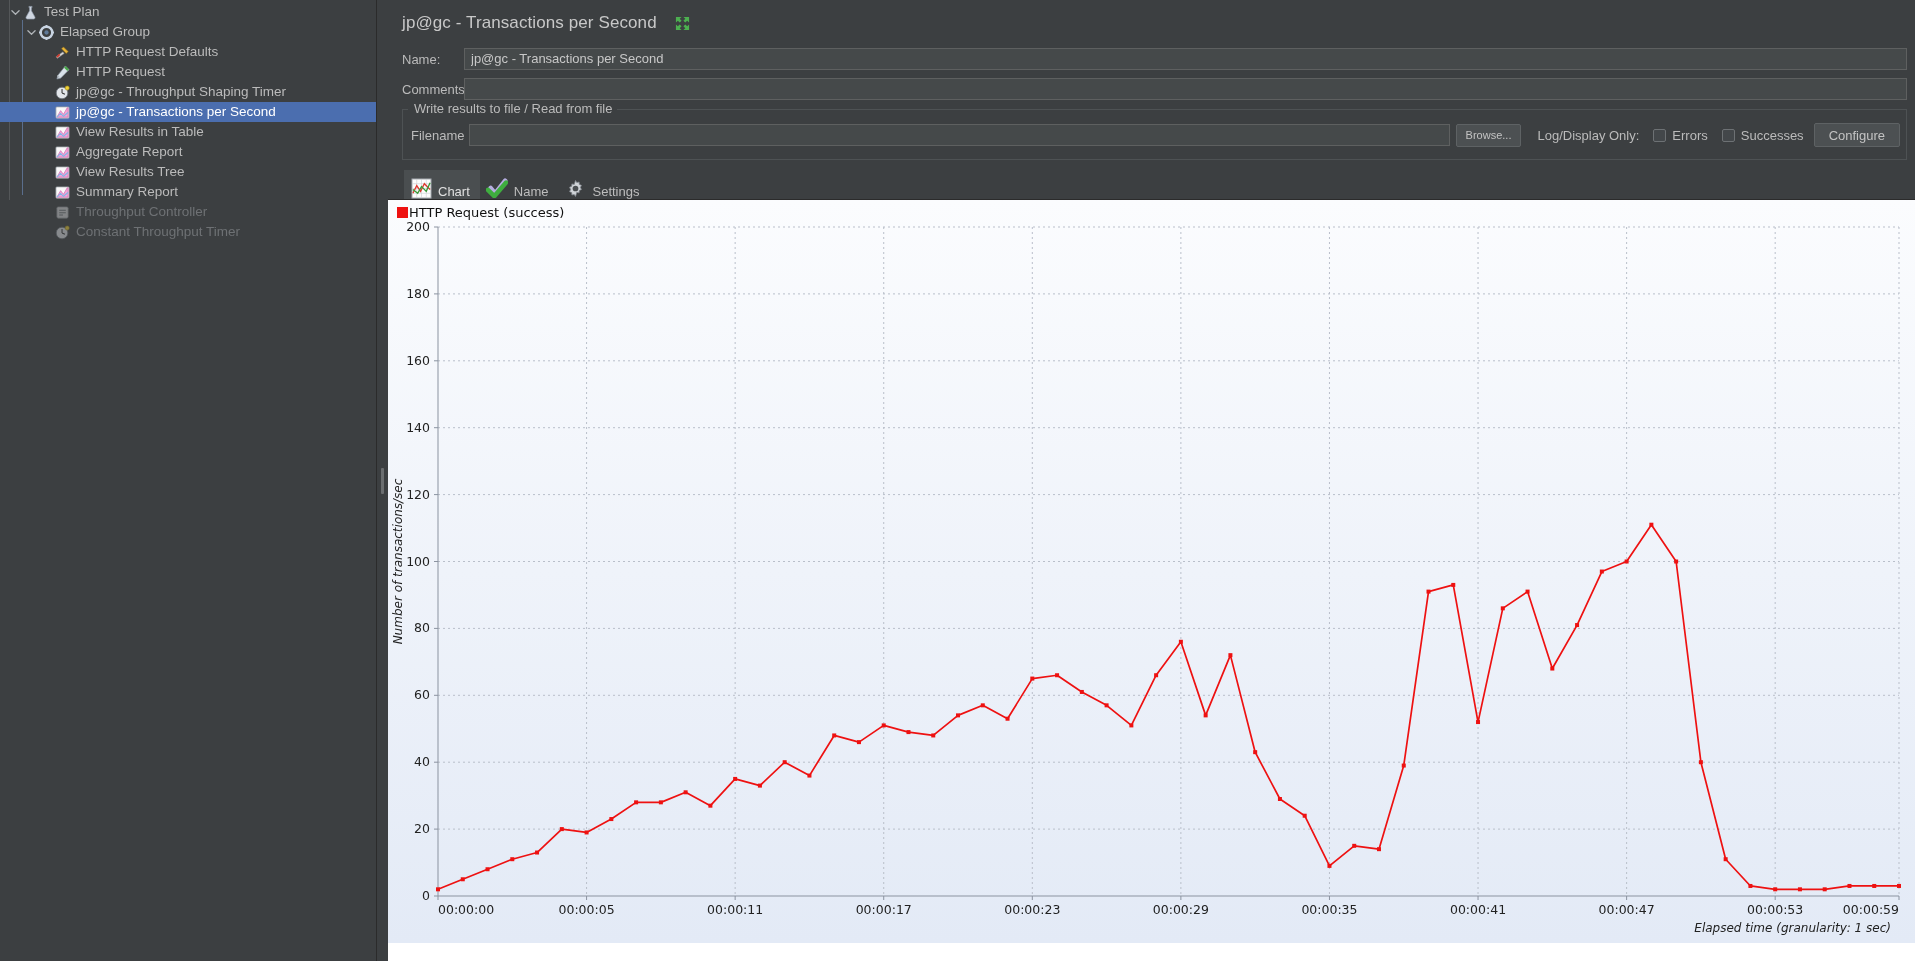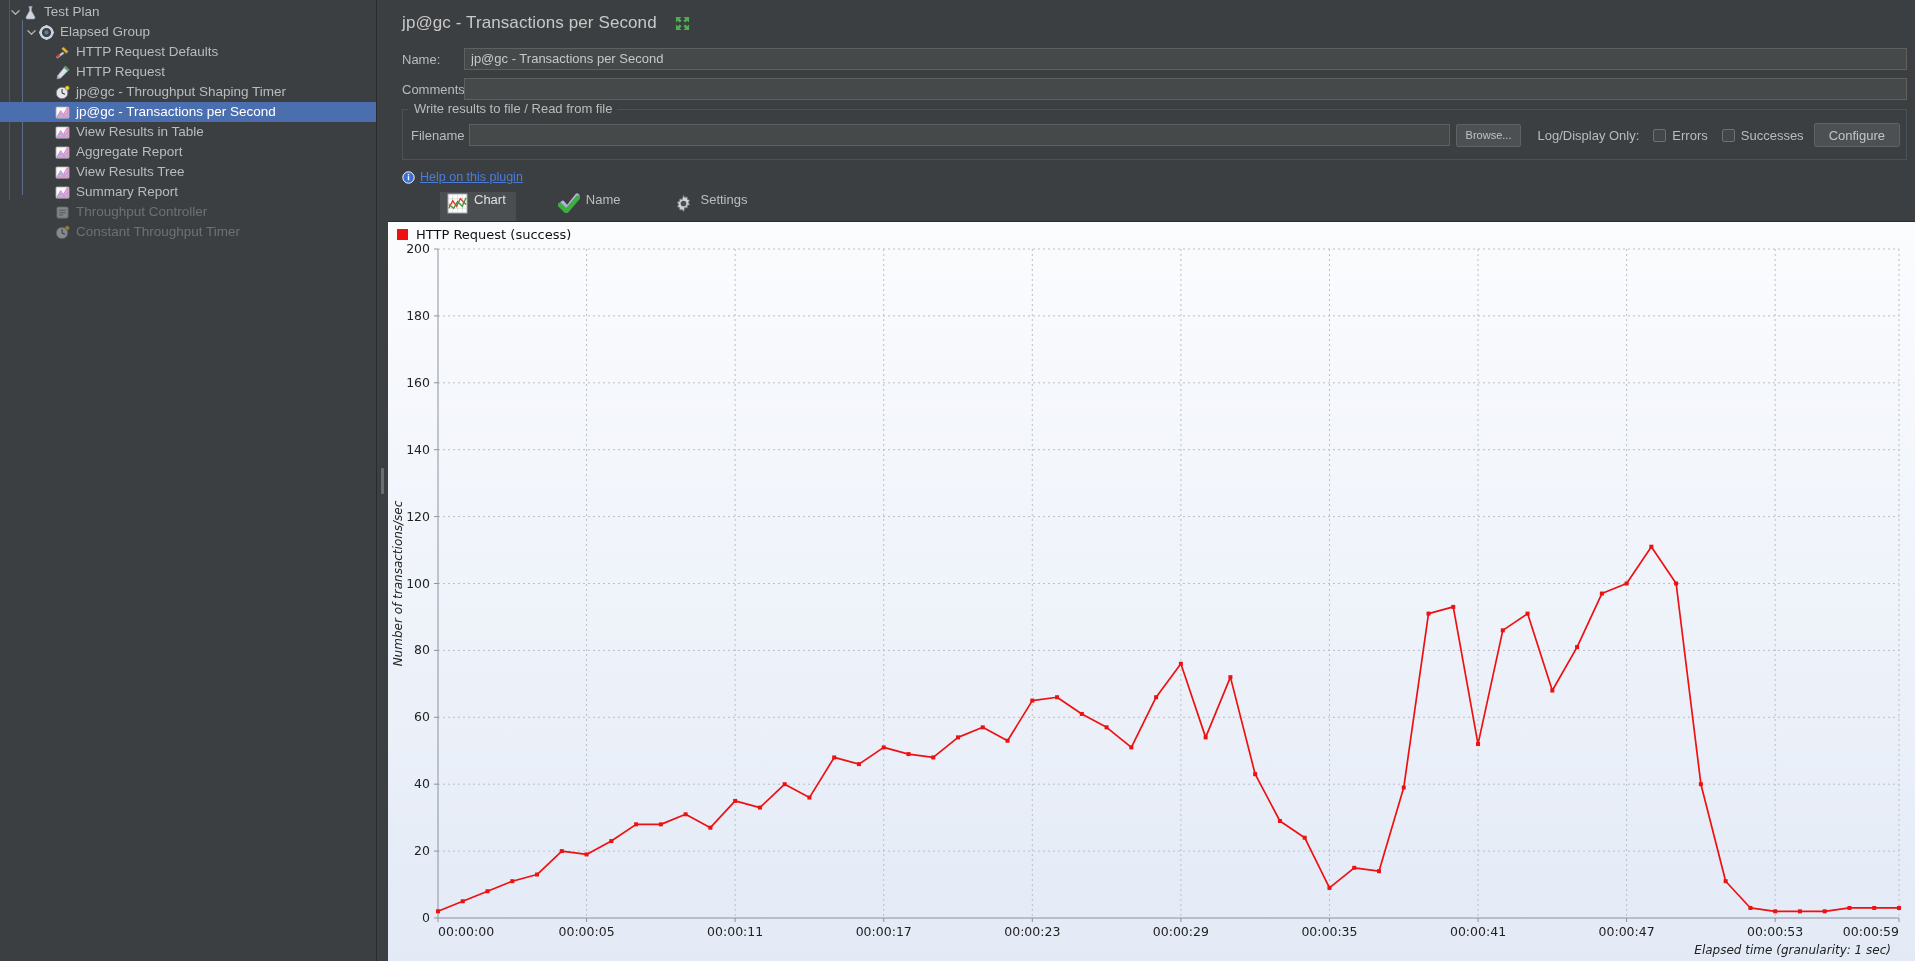--- a/index.html
+++ b/index.html
@@ -141,38 +141,38 @@
 
   .help-row { padding: 6px 0 2px 14px; display:flex; align-items:center; }
   .info-icon { margin-right: 5px; display:inline-flex; }
   .help-link {
     color: #4a7ddb; text-decoration: underline; font-size: 12.5px; cursor: pointer;
   }
 
   
   .tabs { display: flex; align-items: flex-end; padding-left: 16px; height: 33px; margin-top: 2px;}
   .tab {
-    display: flex; align-items: flex-start; gap: 6px;
-    height: 29px; padding: 0 10px 16px 6px;
-    font-size: 13px; color: #bdbdbd; cursor: pointer; margin-left: 36px;
+    display: flex; align-items: flex-end; gap: 6px;
+    height: 29px; padding: 0 10px 0 6px;
+    font-size: 13px; color: #bdbdbd; cursor: pointer;
   }
   .tab.active { background: #4a4e50; color: #e0e0e0; }
   .tab-icon { width: 22px; height: 22px; display:inline-flex; align-items:center; justify-content:center;}
 
   
   .chart-wrap {
     flex: 1; margin: 0 0 0 0;
     background: #ffffff; position: relative;
     border-top: 1px solid #2b2b2b;
     overflow: hidden;
   }
   .chart-inner { position:absolute; inset:0; }
   .legend {
     position:absolute; top:5px; left:9px;
-    display:flex; align-items:center; gap:8px;
+    display:flex; align-items:center; gap:1px;
     font-size: 13px; color:#111; z-index: 5;
     font-family: "DejaVu Sans", sans-serif;
   }
   .legend-swatch { width:11px; height:11px; background:#ee1111; display:inline-block; }
   .watermark {
     position:absolute; top:3px; right:10px;
     font-size: 10.5px; color: #cfd4dc; letter-spacing:.4px;
     font-family: "DejaVu Sans", sans-serif;
   }
   svg.plot { position:absolute; top:0; left:0; }
@@ -389,30 +389,20 @@
           <span class="chk-lbl">Errors</span>
         </label>
         <label class="chk-wrap">
           <span class="chk-box"></span>
           <span class="chk-lbl">Successes</span>
         </label>
         <button class="btn btn-configure">Configure</button>
       </div>
     </div>
 
-    <div class="help-row">
-      <span class="info-icon">
-        <svg width="13" height="13" viewBox="0 0 16 16">
-          <circle cx="8" cy="8" r="7" fill="#3b6fd4" stroke="#ffffff" stroke-width="1.2"></circle>
-          <rect x="7.1" y="6.4" width="1.8" height="5" fill="#ffffff"></rect>
-          <rect x="7.1" y="3.6" width="1.8" height="1.8" fill="#ffffff"></rect>
-        </svg>
-      </span>
-      <span class="help-link">Help on this plugin</span>
-    </div>
 
     <div class="tabs" id="tab-bar">
         <div class="tab active">
           <span class="tab-icon">
             <svg width="21" height="21" viewBox="0 0 22 22">
               <rect x="1" y="1" width="20" height="20" fill="#fdfdfd" stroke="#9aa0a6" stroke-width="1"></rect>
               <g stroke="#c9cdd2" stroke-width=".6">
                 <path d="M1 6H21M1 11H21M1 16H21M6 1V21M11 1V21M16 1V21"></path>
               </g>
               <polyline points="2,16 6,8 10,14 14,6 20,12" fill="none" stroke="#e03a2f" stroke-width="1.4"></polyline>

